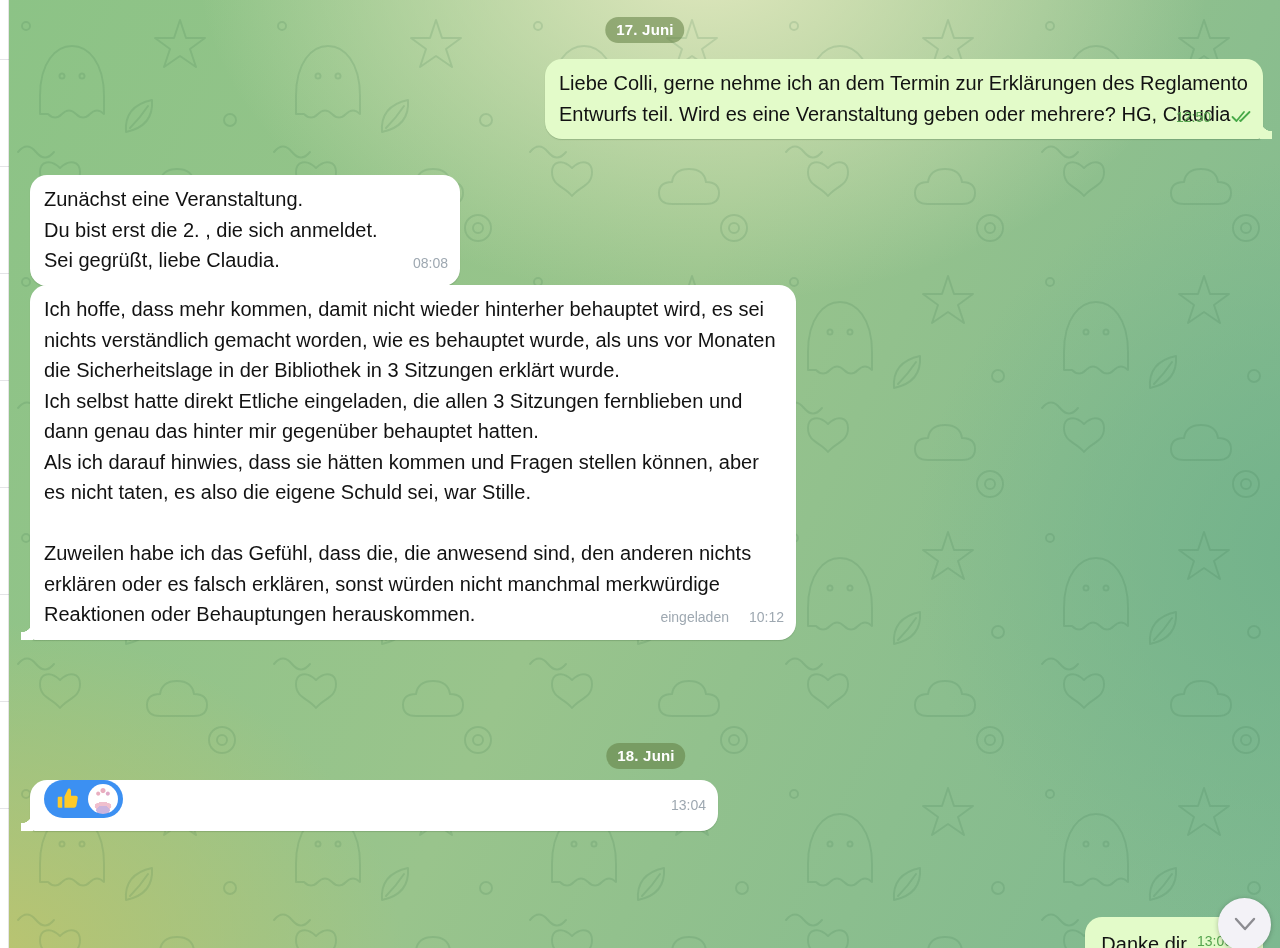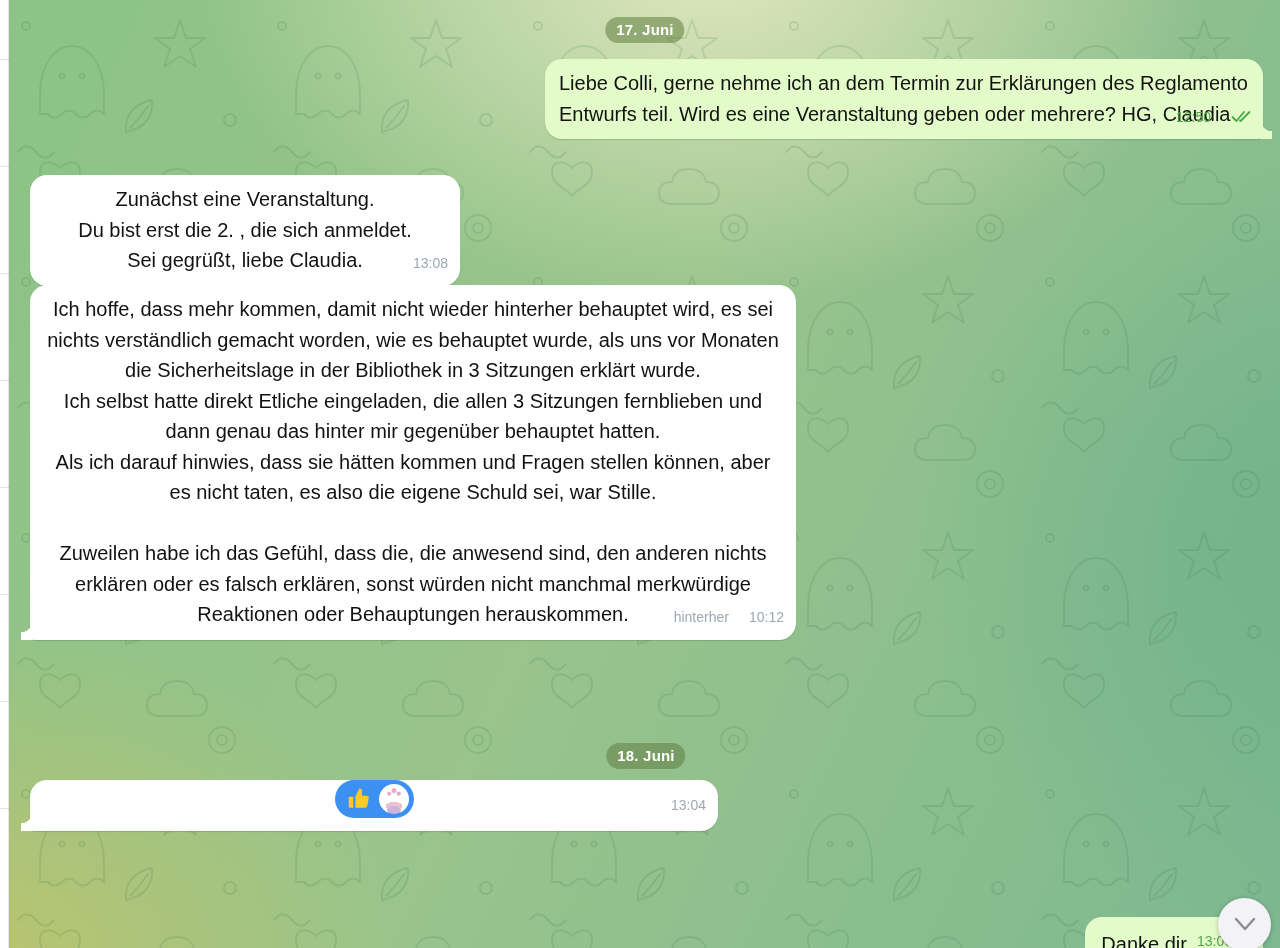--- a/index.html
+++ b/index.html
@@ -23,21 +23,21 @@
     background-image:repeating-linear-gradient(to bottom, #ffffff 0 106px, #e4e4e7 106px 107px);
     background-position:0 -47px; border-right:1px solid rgba(0,0,0,0.10); }
 
   .date-pill { position:absolute; transform:translateX(-50%); z-index:2;
     background:rgba(96,126,66,0.55); color:#fff; font-size:15px; font-weight:bold;
     line-height:26px; height:26px; padding:0 11px; border-radius:13px; letter-spacing:.2px; }
 
   .bubble { position:absolute; z-index:2; border-radius:17px;
     box-shadow:0 1px 1px rgba(45,80,40,0.22); font-size:20px; line-height:30.5px; color:#121212; }
   .bubble .txt { white-space:pre-wrap; padding:9px 14px 10px 14px; }
-  .in  { background:#ffffff;text-align:center; }
+  .in  { background:#ffffff; }
   .out { background:#e3fbc9; }
 
   .tailed-left  { border-bottom-left-radius:5px; }
   .tailed-left::after  { content:''; position:absolute; left:-9px; bottom:0; width:12px; height:19px;
      background:radial-gradient(circle at 0 0, rgba(0,0,0,0) 11px, #ffffff 11.5px); }
   .tailed-right { border-bottom-right-radius:5px; }
   .tailed-right::after { content:''; position:absolute; right:-9px; bottom:0; width:12px; height:19px;
      background:radial-gradient(circle at 100% 0, rgba(0,0,0,0) 11px, #e3fbc9 11.5px); }
 
   .meta { position:absolute; right:12px; bottom:7px; font-size:14px; display:flex; align-items:center; gap:20px; }
@@ -111,32 +111,32 @@
         </g>
       </svg>
     </div>
   </div>
 
   <div class="bubble in" style="top:175px; left:30px; width:430px;">
     <div class="txt">Zunächst eine Veranstaltung.
 Du bist erst die 2. , die sich anmeldet.
 Sei gegrüßt, liebe Claudia.</div>
     <div class="meta in-meta">
-      <span>13:08</span>
+      <span>08:08</span>
     </div>
   </div>
 
   <div class="bubble in tailed-left" style="top:285px; left:30px; width:766px;">
     <div class="txt">Ich hoffe, dass mehr kommen, damit nicht wieder hinterher behauptet wird, es sei nichts verständlich gemacht worden, wie es behauptet wurde, als uns vor Monaten die Sicherheitslage in der Bibliothek in 3 Sitzungen erklärt wurde.
 Ich selbst hatte direkt Etliche eingeladen, die allen 3 Sitzungen fernblieben und dann genau das hinter mir gegenüber behauptet hatten.
 Als ich darauf hinwies, dass sie hätten kommen und Fragen stellen können, aber es nicht taten, es also die eigene Schuld sei, war Stille.
 
 Zuweilen habe ich das Gefühl, dass die, die anwesend sind, den anderen nichts erklären oder es falsch erklären, sonst würden nicht manchmal merkwürdige Reaktionen oder Behauptungen herauskommen.</div>
     <div class="meta in-meta">
-      <span>hinterher</span>
+      <span>eingeladen</span>
       <span>10:12</span>
     </div>
   </div>
 
   <div class="date-pill" style="left:646px; top:743px;">18. Juni</div>
 
   <div class="bubble in tailed-left" style="top:780px; left:30px; width:688px;">
     <div class="reaction-row">
       <span class="reaction-pill">
         <svg width="26" height="26" viewBox="0 0 24 24">

